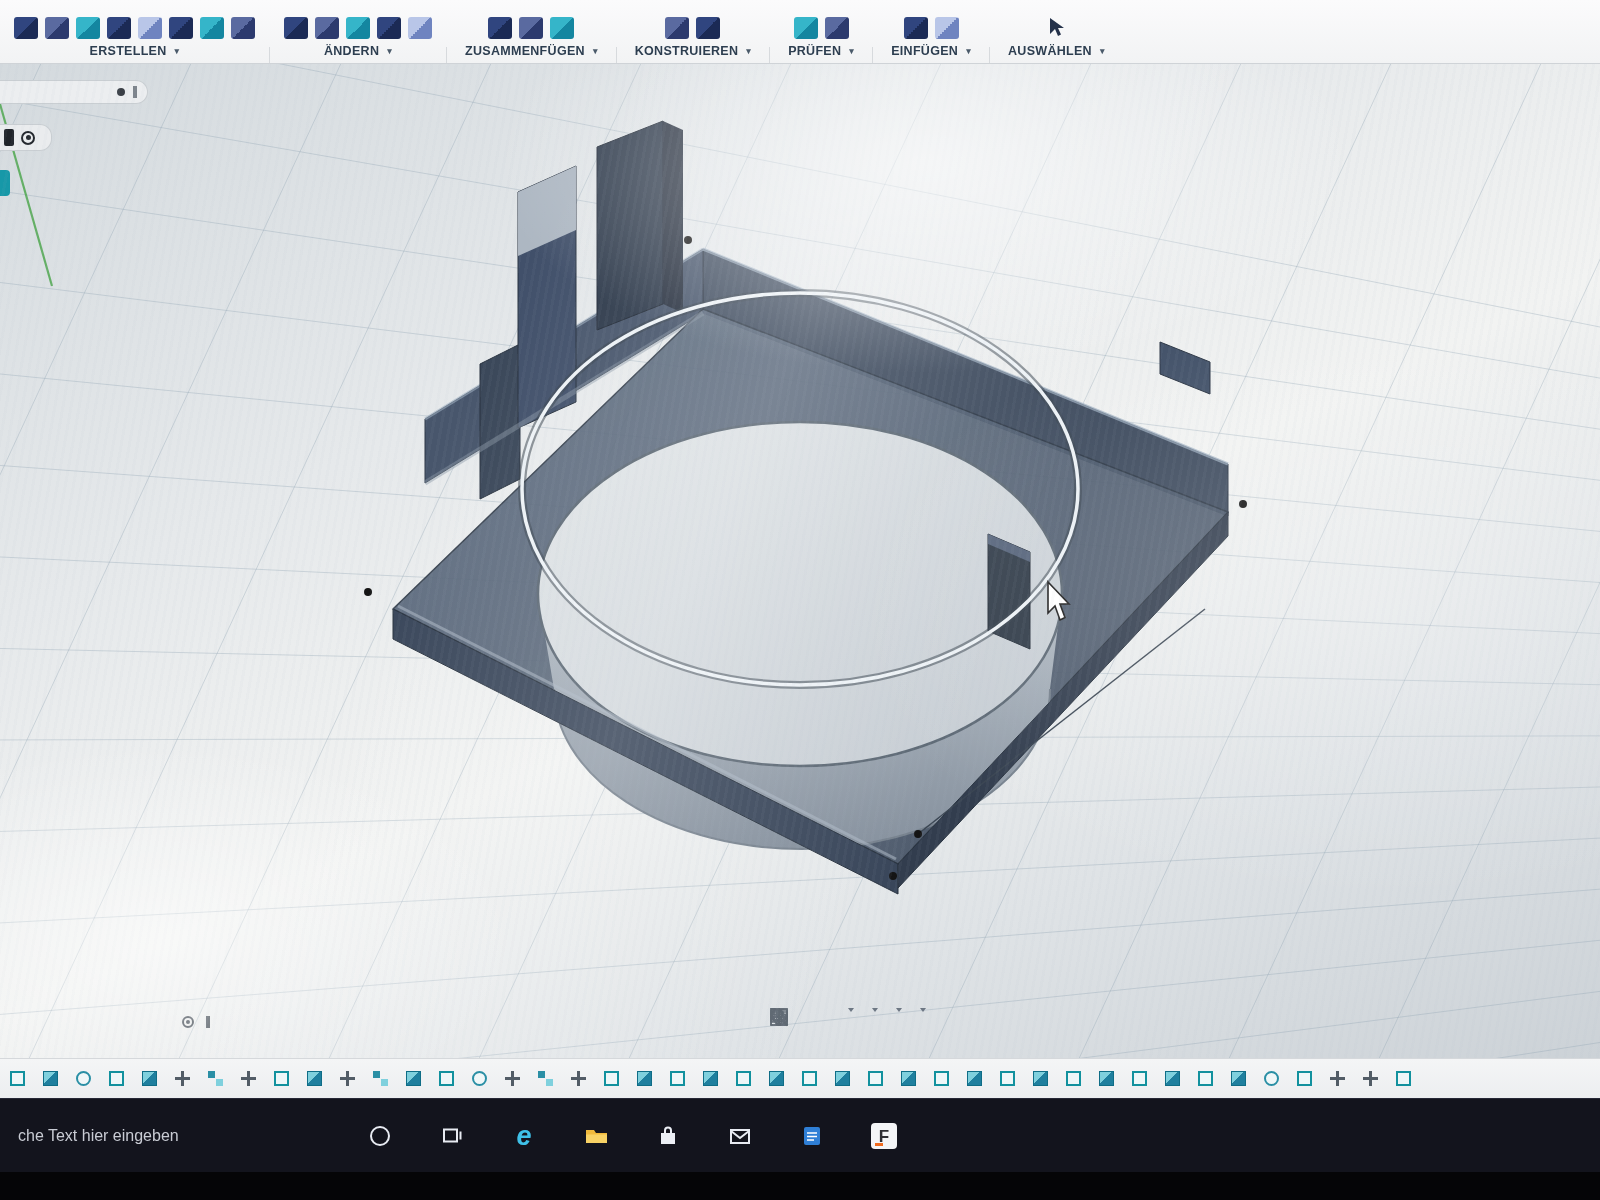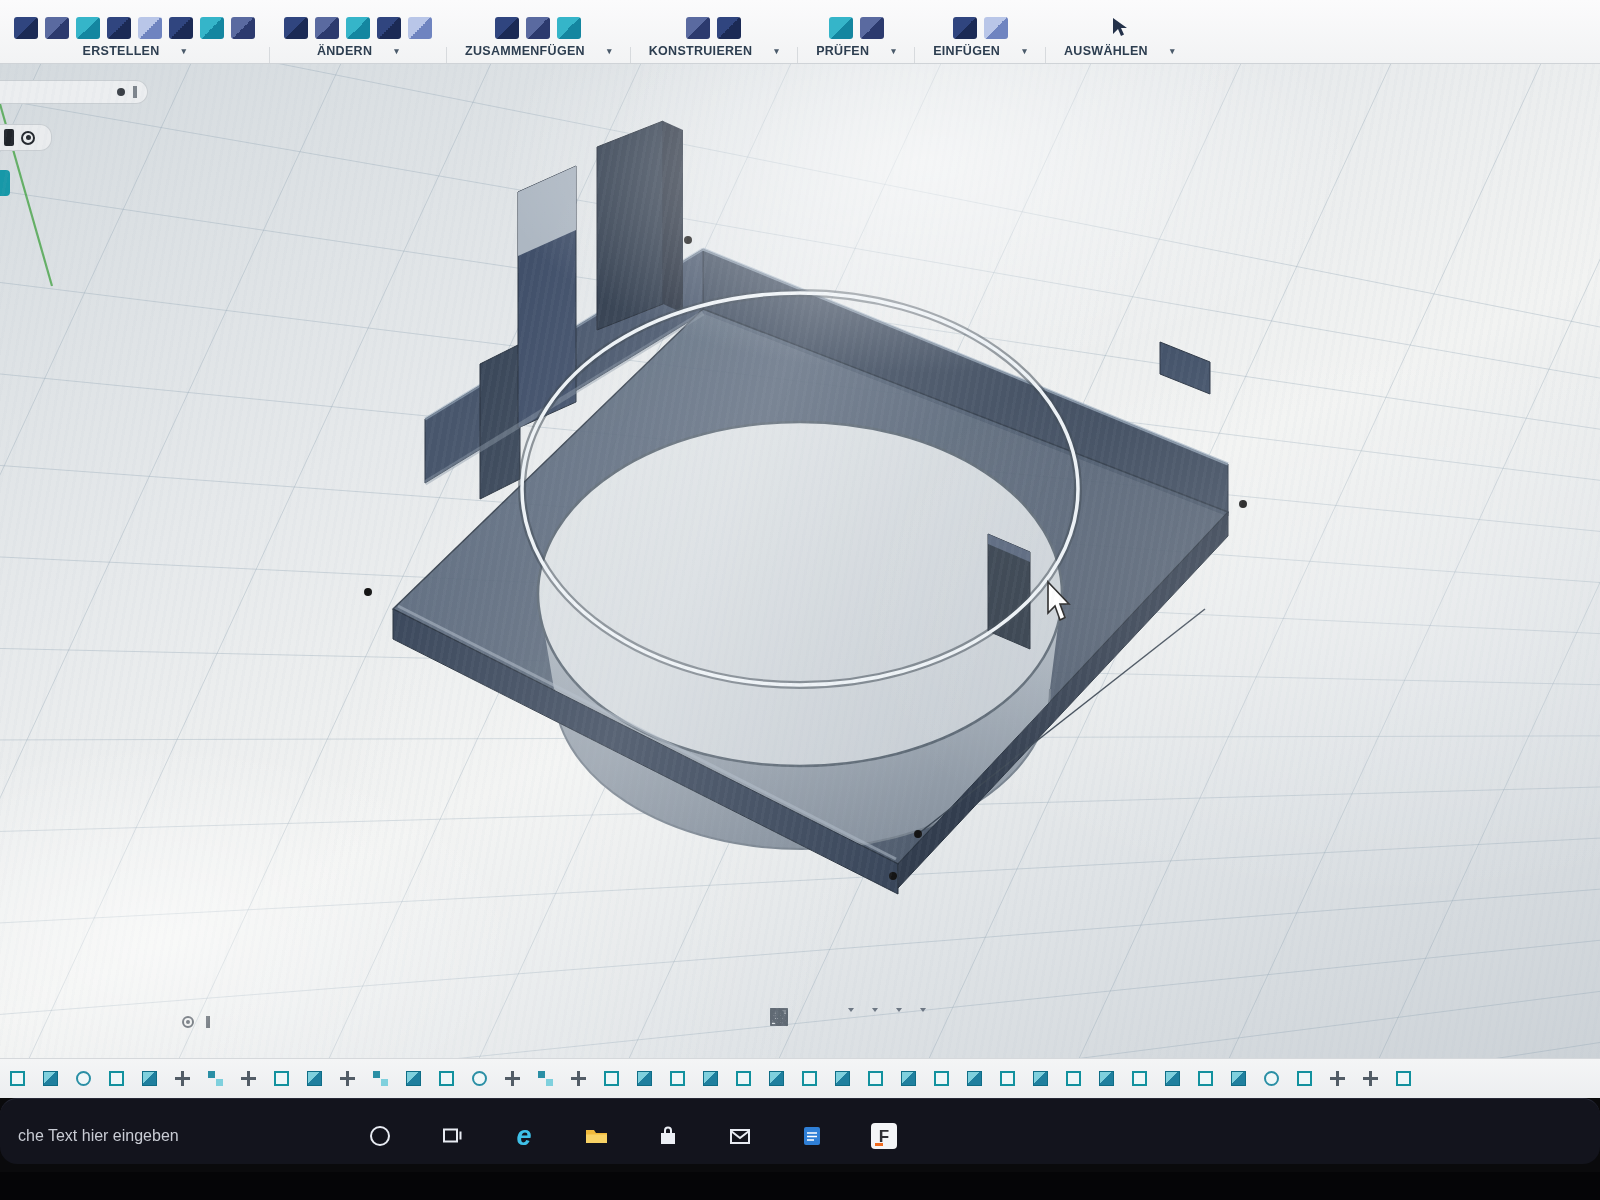--- a/index.html
+++ b/index.html
@@ -15,21 +15,21 @@
     align-items:center;padding:4px 14px 3px;position:relative;}
   .tb-group + .tb-group{border-left:1px solid #d7dadd;margin-top:47px;}
   .tb-icons{display:flex;gap:7px;align-items:flex-end;height:32px;margin-bottom:3px;}
   .cube{width:24px;height:22px;border-radius:3px;
     background:linear-gradient(135deg,#30457f 0 50%,#1b2a55 50%);}
   .cube.teal{background:linear-gradient(135deg,#35b5c9 0 50%,#1486a0 50%);}
   .cube.light{background:linear-gradient(135deg,#b9c6e8 0 50%,#6f84c0 50%);}
   .cube.dim{background:linear-gradient(135deg,#5a6aa0 0 50%,#2c3a6e 50%);}
   .tb-label{border:none;background:transparent;cursor:pointer;
     font-family:"Liberation Sans",sans-serif;font-size:12.5px;font-weight:700;
-    color:#2d3e50;letter-spacing:.3px;display:flex;align-items:center;gap:22px;
+    color:#2d3e50;letter-spacing:.3px;display:flex;align-items:center;gap:8px;
     padding:2px 4px;white-space:nowrap;}
   .tb-caret{font-size:9px;color:#4a5a6a;}
 
   
   .viewport{position:absolute;left:0;top:64px;width:1600px;height:994px;
     background:linear-gradient(155deg,#d4dade 0%,#e6e9eb 32%,#f2f3f2 55%,#dfe3e6 76%,#ccd2d7 100%);
     overflow:hidden;}
   .viewport svg{position:absolute;left:0;top:0;}
   #gridlines line{stroke:#8fa3b2;stroke-width:1;opacity:.35;}
   .glare{position:absolute;inset:0;pointer-events:none;
@@ -82,22 +82,22 @@
   .tl-body{background:linear-gradient(135deg,#7fd0dd 0 45%,#1f7f9e 45%);border:1px solid #0f6d86;}
   .tl-ring{border:2.5px solid #2a8fa5;border-radius:50%;background:#f0f7f8;}
   .tl-move{position:relative;background:transparent;}
   .tl-move::before{content:"";position:absolute;left:6px;top:0;width:3px;height:15px;background:#525c66;}
   .tl-move::after{content:"";position:absolute;top:6px;left:0;width:15px;height:3px;background:#525c66;}
   .tl-pair{background:
       linear-gradient(#2a8fa5,#2a8fa5) 0 0/7px 7px no-repeat,
       linear-gradient(#7fd0dd,#7fd0dd) 8px 8px/7px 7px no-repeat;}
 
   
-  .taskbar{position:absolute;left:0;top:1098px;width:1600px;height:66px;
-    background:#13141d;border-top:1px solid #262836;border-radius:17px;}
+  .taskbar{position:absolute;left:0;top:1098px;width:1600px;height:74px;
+    background:#13141d;border-top:1px solid #262836;}
   .tb-search{position:absolute;left:18px;top:0;height:74px;display:flex;
     align-items:center;color:#c9ccd4;font-size:16px;}
   .tb-apps{position:absolute;left:366px;top:0;height:74px;display:flex;
     align-items:center;gap:44px;}
   .tb-app{width:28px;height:28px;display:flex;align-items:center;
     justify-content:center;cursor:pointer;}
   .edge-glyph{color:#3fc1e8;font-size:27px;font-weight:700;font-style:italic;line-height:1;}
   .fusion-icon{width:26px;height:26px;background:#f4f5f7;border-radius:4px;
     display:flex;align-items:center;justify-content:center;position:relative;}
   .fusion-icon span{color:#2e2e33;font-weight:700;font-size:17px;line-height:1;}

